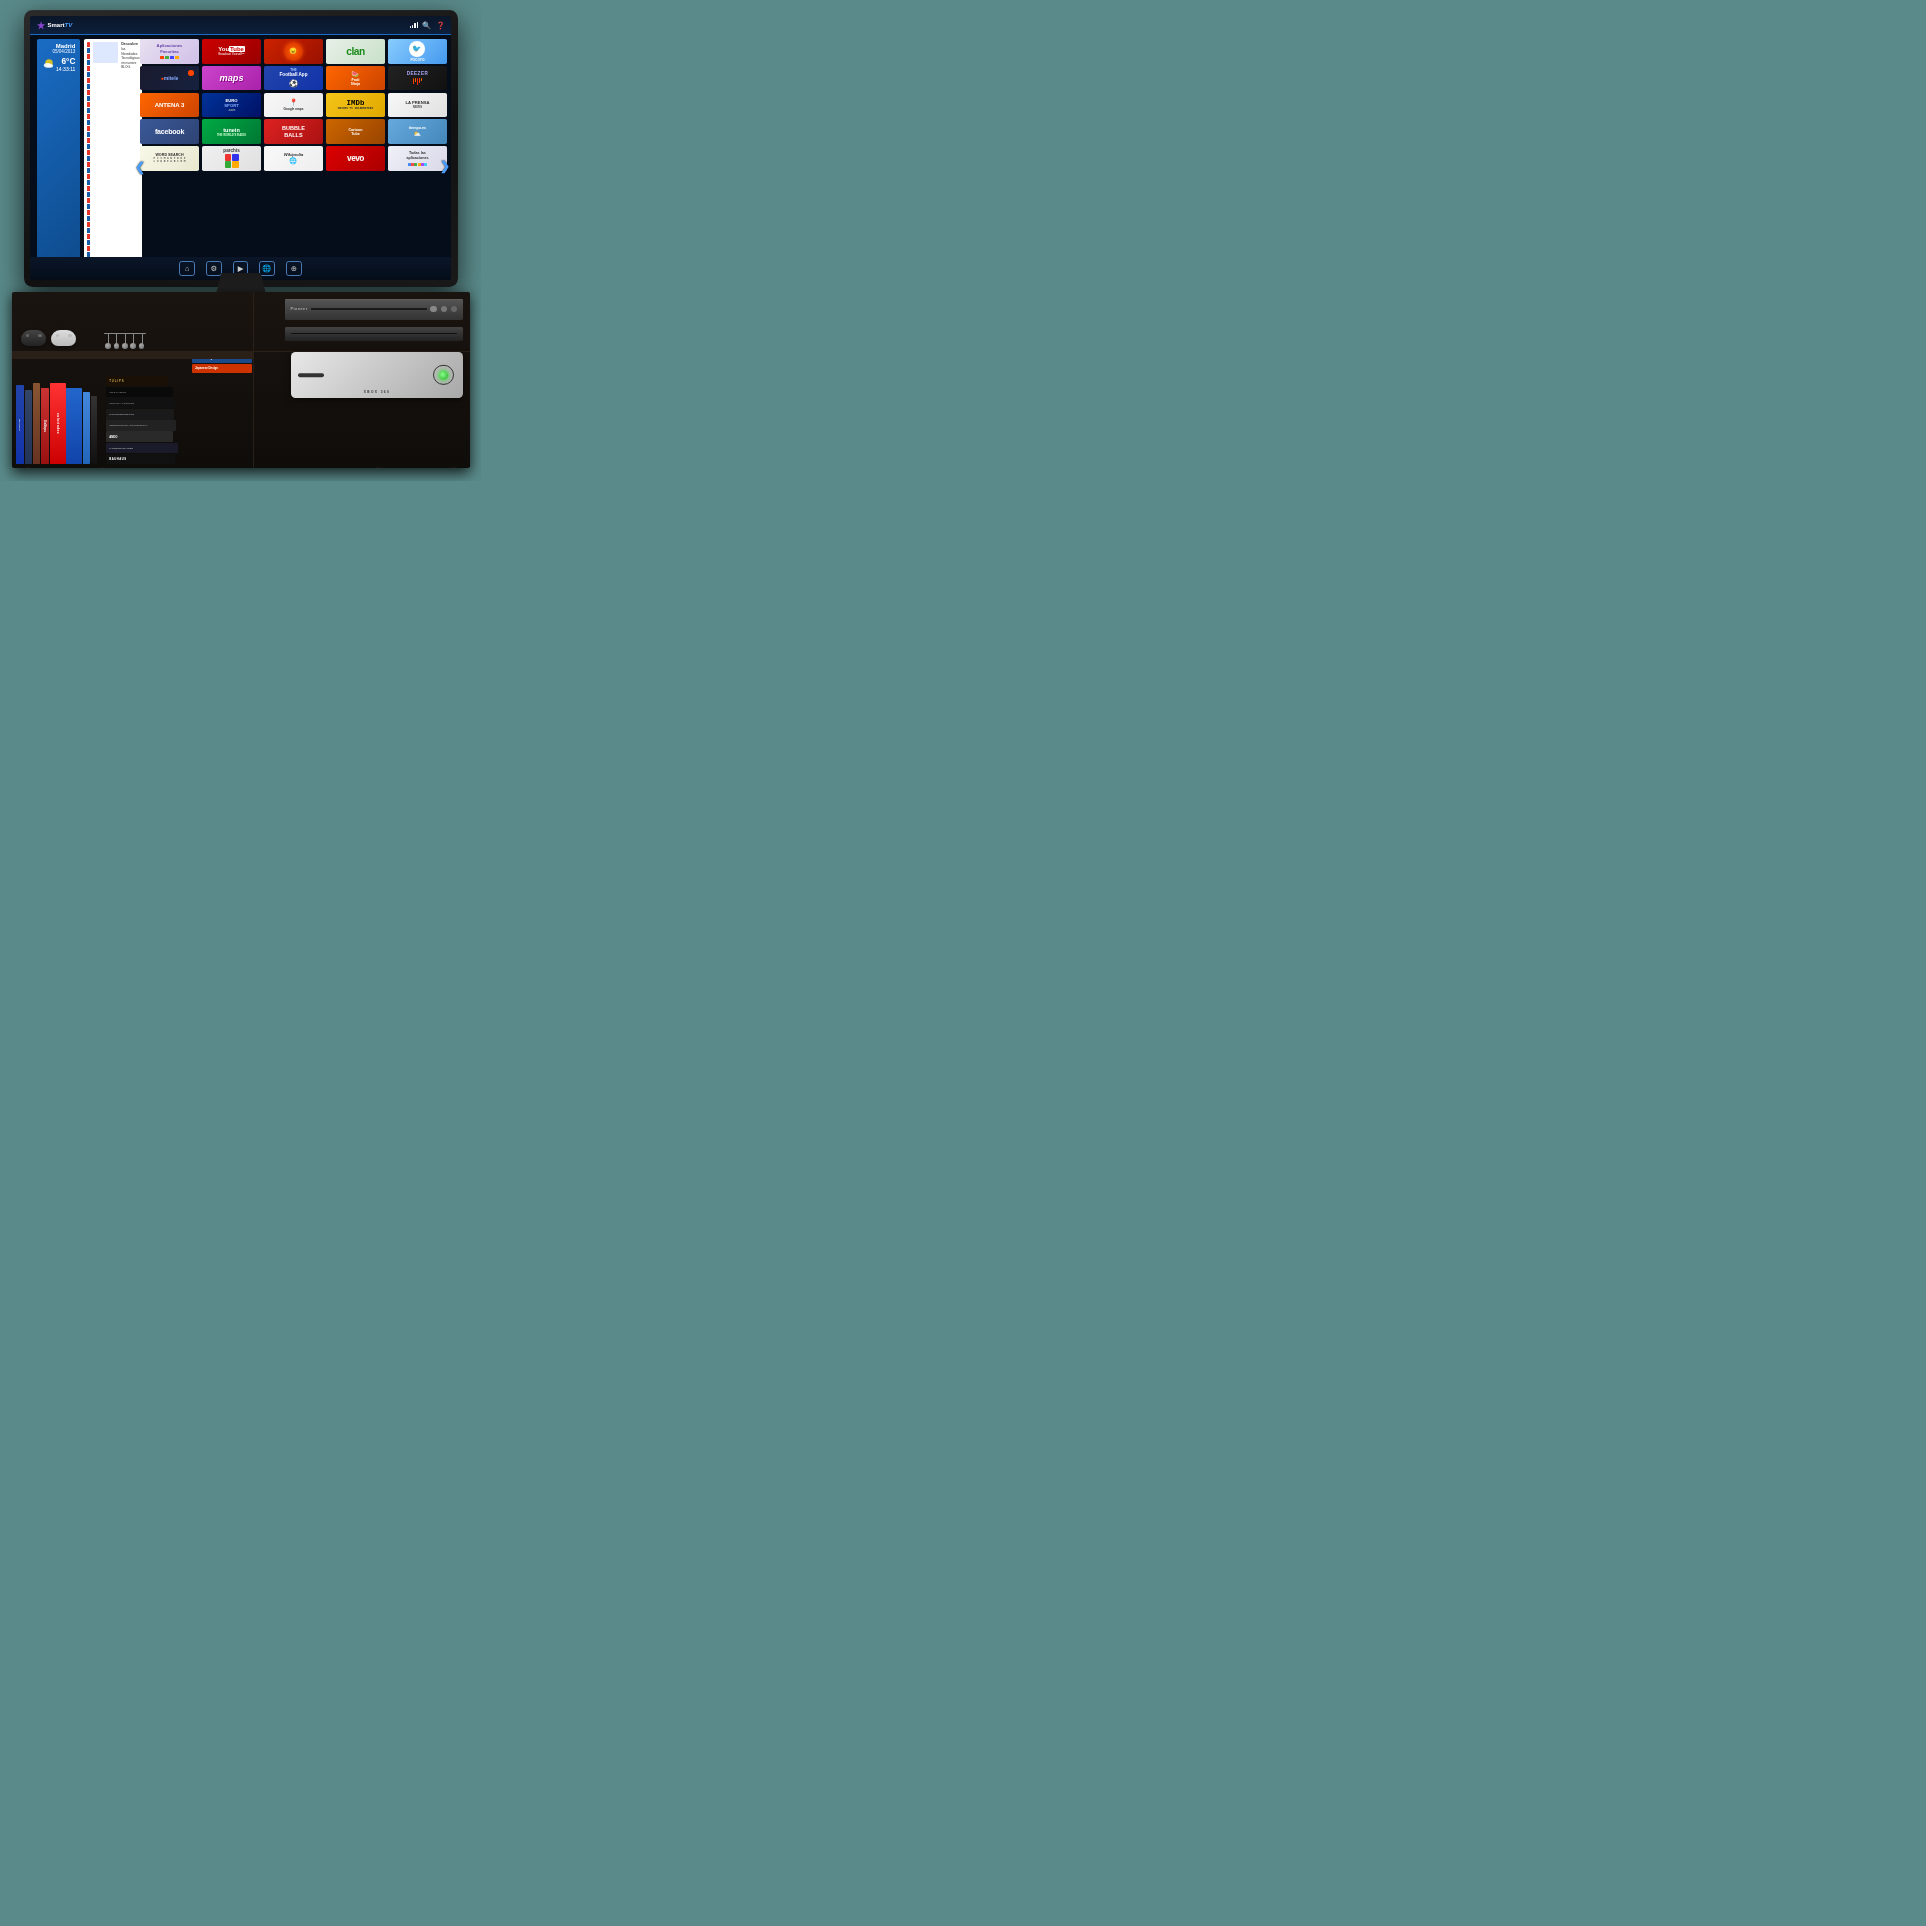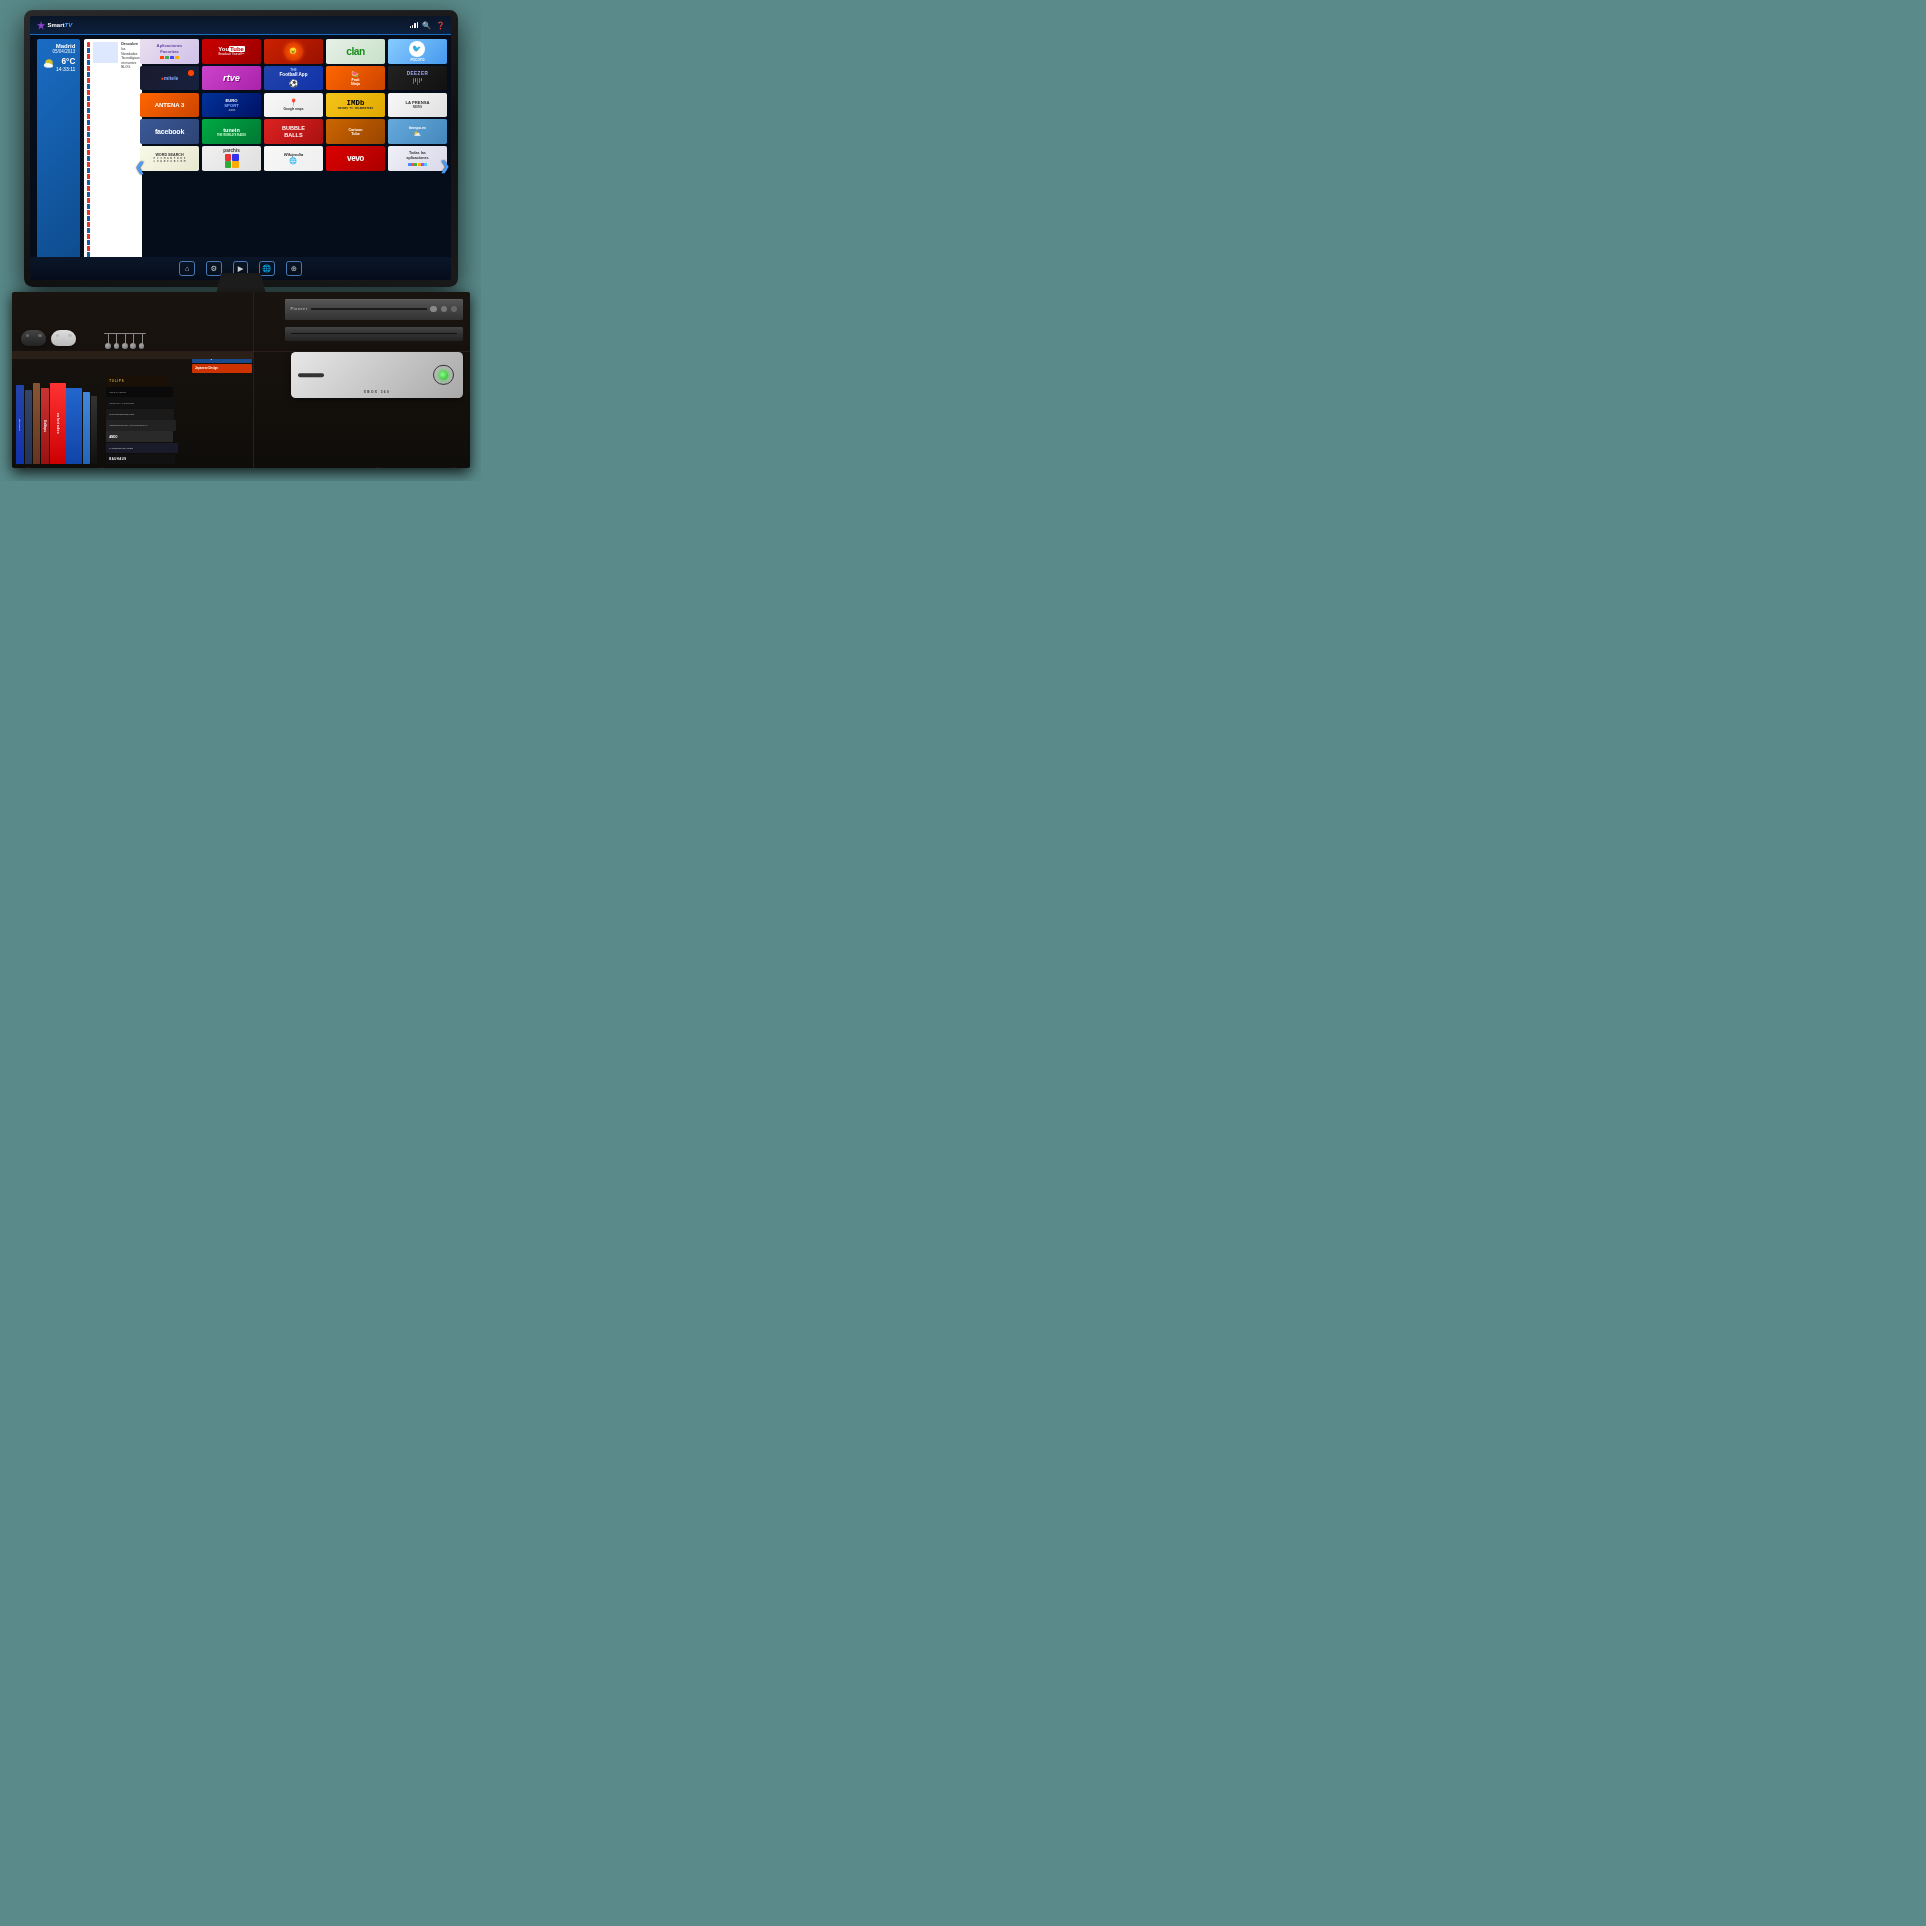--- a/index.html
+++ b/index.html
@@ -569,21 +569,21 @@
             <div class="app-tile app-mitele">
               <div style="position:relative;width:100%;height:100%;display:flex;align-items:center;justify-content:center;">
                 <div class="mitele-dot"></div>
                 <div style="font-size:5.1px;font-weight:bold;color:#88aaff;">
                   <span style="color:#ff4400;">●</span>mitele
                 </div>
               </div>
             </div>
 
             <div class="app-tile app-clan">
-              <div style="font-size:9.2px;font-weight:900;font-style:italic;color:white;text-shadow:0.9px 0.9px 0 #880088;">rtve</div>
+              <div style="font-size:9.2px;font-weight:900;font-style:italic;color:white;text-shadow:0.9px 0.9px 0 #880088;">maps</div>
             </div>
 
             <div class="app-tile app-football">
               <div style="text-align:center;">
                 <div style="font-size:3.2px;color:#aaccff;line-height:1.3;">THE</div>
                 <div style="font-size:4.6px;color:white;font-weight:bold;line-height:1.2;">Football App</div>
                 <div style="font-size:7.4px;margin-top:0.9px;">⚽</div>
               </div>
             </div>
 

